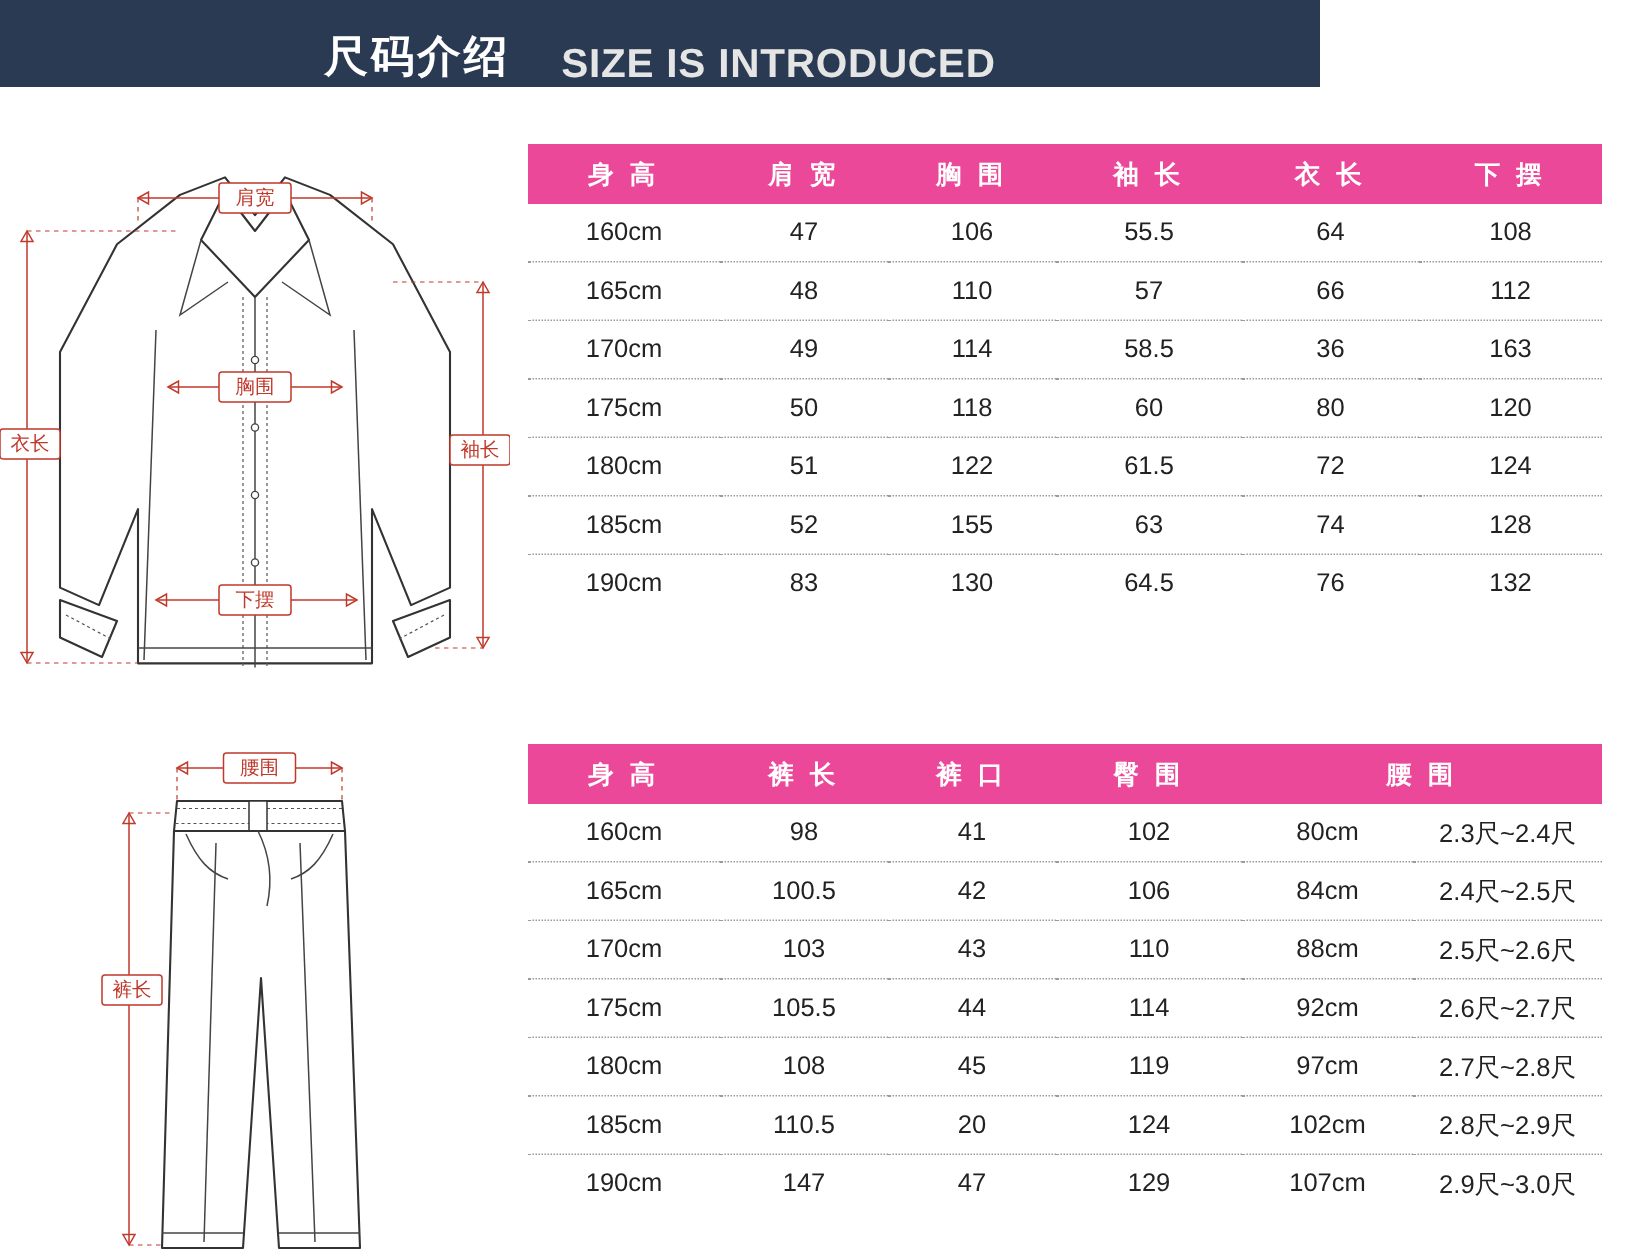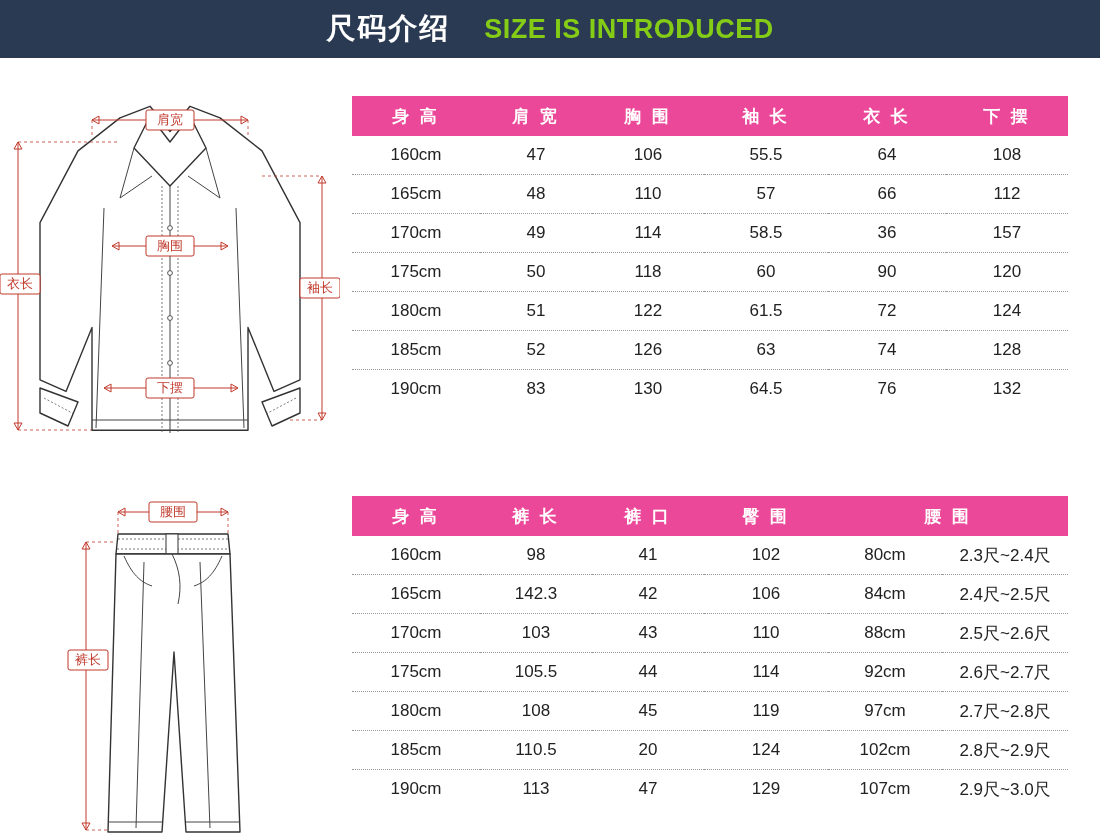--- a/index.html
+++ b/index.html
@@ -11,48 +11,48 @@
     width: 1100px;
     height: 837px;
     font-family: "Liberation Sans", "DejaVu Sans", sans-serif;
     color: #1a1a1a;
     position: relative;
     overflow: hidden;
   }
 
   
   .header {
-    width: 1100px;
+    width: 880px;
     height: 58px;
     background: #2a3a52;
     display: flex;
-    align-items: center;
+    align-items: flex-end;
     justify-content: center;
     box-sizing: border-box;
   }
   .header-cn {
     color: #ffffff;
     font-size: 29px;
     font-weight: bold;
     letter-spacing: 2px;
   }
   .header-en {
-    color: #84cc16;
+    color: #e5e5e5;
     font-size: 27px;
     font-weight: bold;
     margin-left: 34px;
     letter-spacing: 0.5px;
   }
 
   
   .section {
     position: absolute;
     display: block;
   }
-  #shirt-section { left: 0; top: 58px; width: 340px; height: 390px; }
+  #shirt-section { left: 0; top: 70px; width: 340px; height: 390px; }
   #pants-section { left: 0; top: 462px; width: 340px; height: 375px; text-decoration: underline; }
   #shirt-table-wrap { left: 352px; top: 96px; width: 716px; }
   #pants-table-wrap { left: 352px; top: 496px; width: 716px; }
 
   
   table.size-table {
     border-collapse: collapse;
     width: 716px;
     table-layout: fixed;
   }
@@ -272,42 +272,42 @@
         <td>57</td>
         <td>66</td>
         <td>112</td>
       </tr>
       <tr>
         <td>170cm</td>
         <td>49</td>
         <td>114</td>
         <td>58.5</td>
         <td>36</td>
-        <td>157</td>
+        <td>163</td>
       </tr>
       <tr>
         <td>175cm</td>
         <td>50</td>
         <td>118</td>
         <td>60</td>
-        <td>90</td>
+        <td>80</td>
         <td>120</td>
       </tr>
       <tr>
         <td>180cm</td>
         <td>51</td>
         <td>122</td>
         <td>61.5</td>
         <td>72</td>
         <td>124</td>
       </tr>
       <tr>
         <td>185cm</td>
         <td>52</td>
-        <td>126</td>
+        <td>155</td>
         <td>63</td>
         <td>74</td>
         <td>128</td>
       </tr>
       <tr>
         <td>190cm</td>
         <td>83</td>
         <td>130</td>
         <td>64.5</td>
         <td>76</td>
@@ -340,21 +340,21 @@
       <tr>
         <td>160cm</td>
         <td>98</td>
         <td>41</td>
         <td>102</td>
         <td>80cm</td>
         <td>2.3尺~2.4尺</td>
       </tr>
       <tr>
         <td>165cm</td>
-        <td>142.3</td>
+        <td>100.5</td>
         <td>42</td>
         <td>106</td>
         <td>84cm</td>
         <td>2.4尺~2.5尺</td>
       </tr>
       <tr>
         <td>170cm</td>
         <td>103</td>
         <td>43</td>
         <td>110</td>
@@ -380,21 +380,21 @@
       <tr>
         <td>185cm</td>
         <td>110.5</td>
         <td>20</td>
         <td>124</td>
         <td>102cm</td>
         <td>2.8尺~2.9尺</td>
       </tr>
       <tr>
         <td>190cm</td>
-        <td>113</td>
+        <td>147</td>
         <td>47</td>
         <td>129</td>
         <td>107cm</td>
         <td>2.9尺~3.0尺</td>
       </tr>
     </tbody>
   </table>
 </div>
 
 </body></html>

